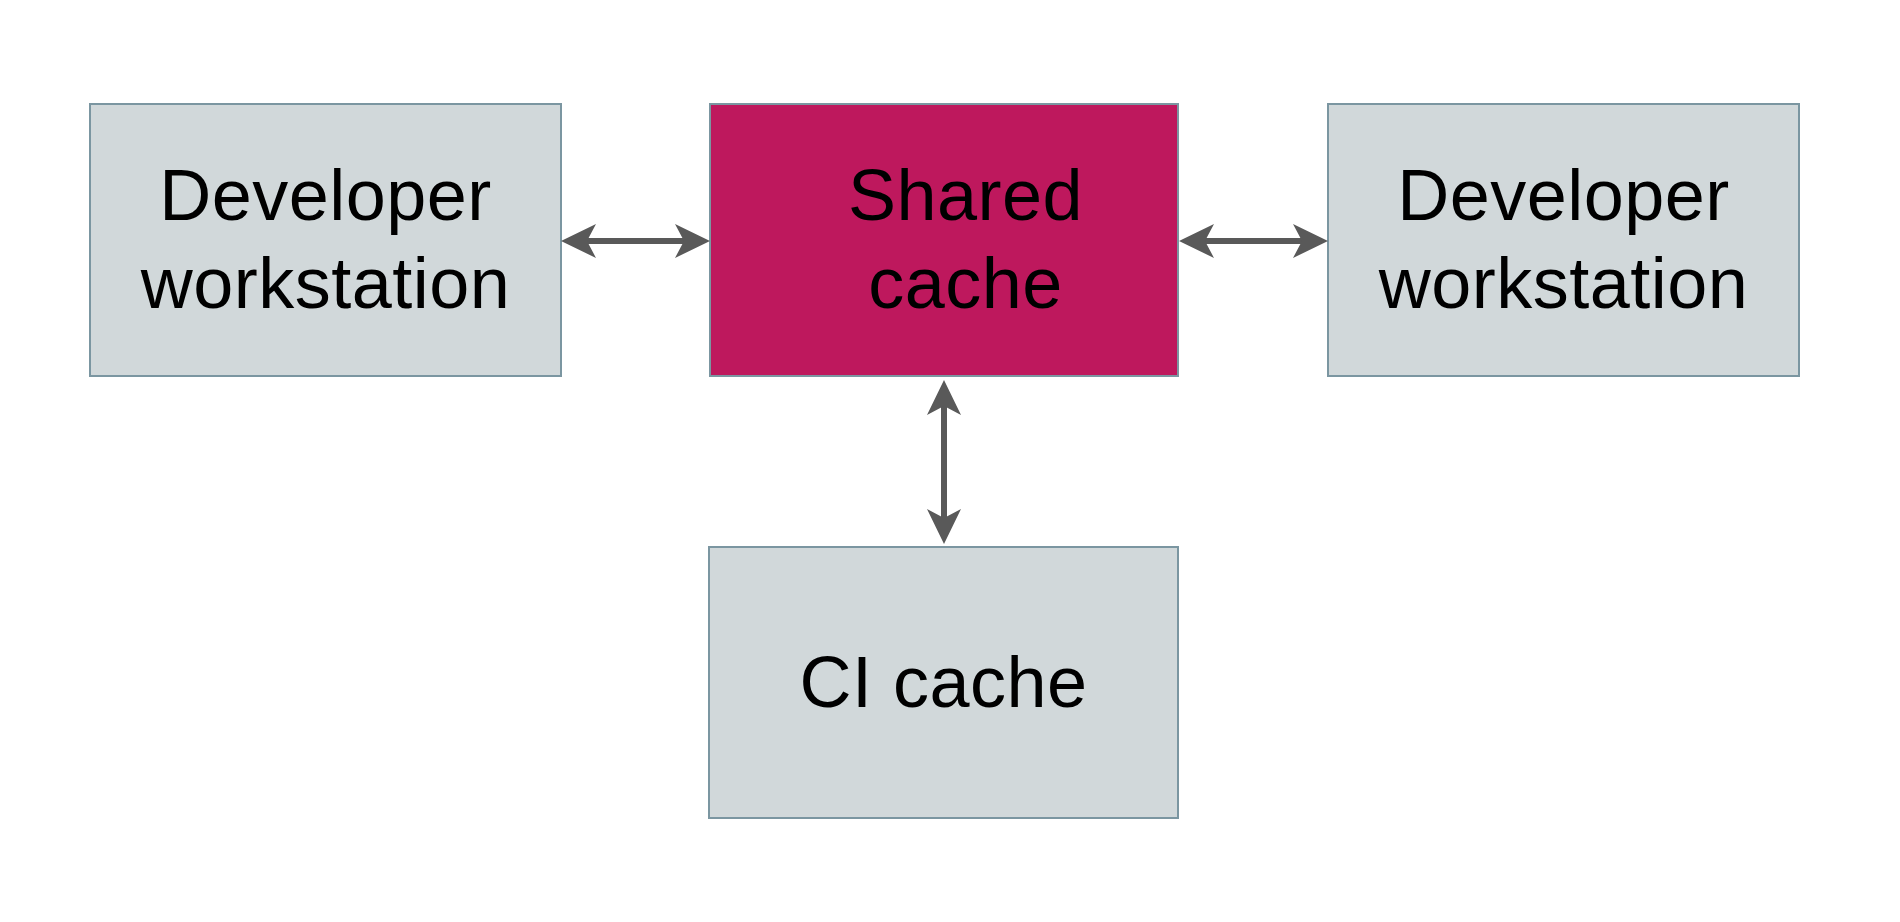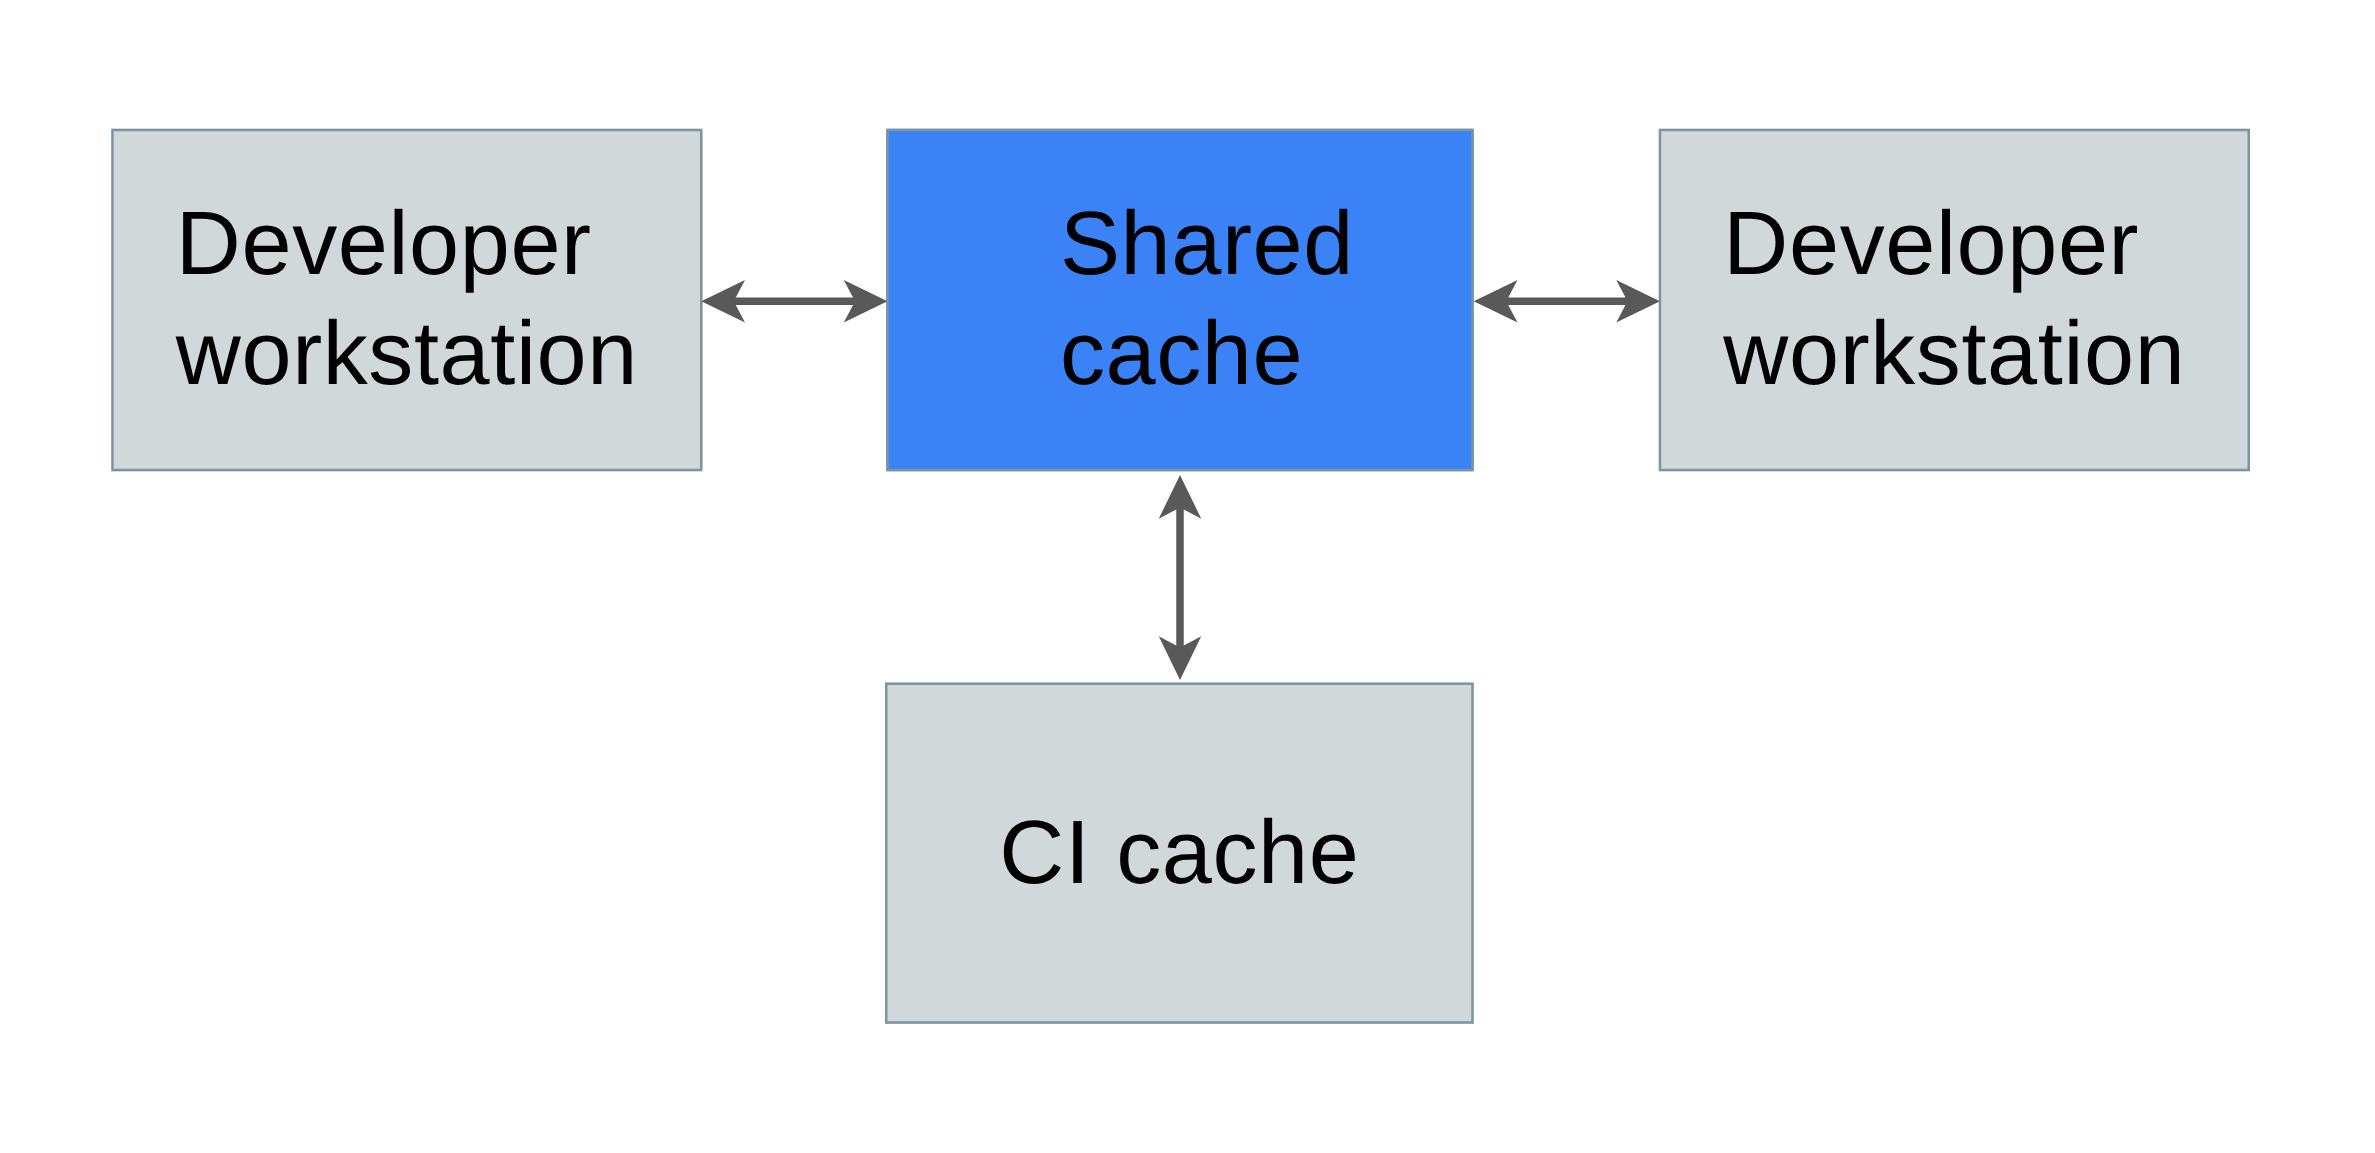--- a/index.html
+++ b/index.html
@@ -14,20 +14,21 @@
     width: 1900px;
     height: 922px;
   }
   .node {
     position: absolute;
     border-style: solid;
     border-width: 2px;
     display: flex;
     align-items: center;
     justify-content: center;
+    text-align: center;
   }
   .node-label {
     font-size: 72px;
     line-height: 1.22;
     color: #000000;
     white-space: pre-line;
     letter-spacing: 0.5px;
   }
   .node-dev-left   { left: 89px;   top: 103px; width: 473px; height: 274px; }
   .node-cache      { left: 709px;  top: 103px; width: 470px; height: 274px; }
@@ -41,21 +42,21 @@
 </head>
 <body>
 
 <div class="canvas" style="background-color: rgb(255, 255, 255);">
 
   <div class="node node-dev-left" style="background-color: rgb(209, 216, 218); border-color: rgb(123, 150, 161);">
     <div class="node-label" style="color: rgb(0, 0, 0);">Developer
 workstation</div>
   </div>
 
-  <div class="node node-cache" style="background-color: #3b82f6; border-color: rgb(123, 150, 161); padding-left: 43px;">
+  <div class="node node-cache" style="background-color: #be185d; border-color: rgb(123, 150, 161); padding-left: 43px;">
     <div class="node-label" style="color: rgb(0, 0, 0);">Shared
 cache</div>
   </div>
 
   <div class="node node-dev-right" style="background-color: rgb(209, 216, 218); border-color: rgb(123, 150, 161);">
     <div class="node-label" style="color: rgb(0, 0, 0);">Developer
 workstation</div>
   </div>
 
   <div class="node node-ci" style="background-color: rgb(209, 216, 218); border-color: rgb(123, 150, 161);">

